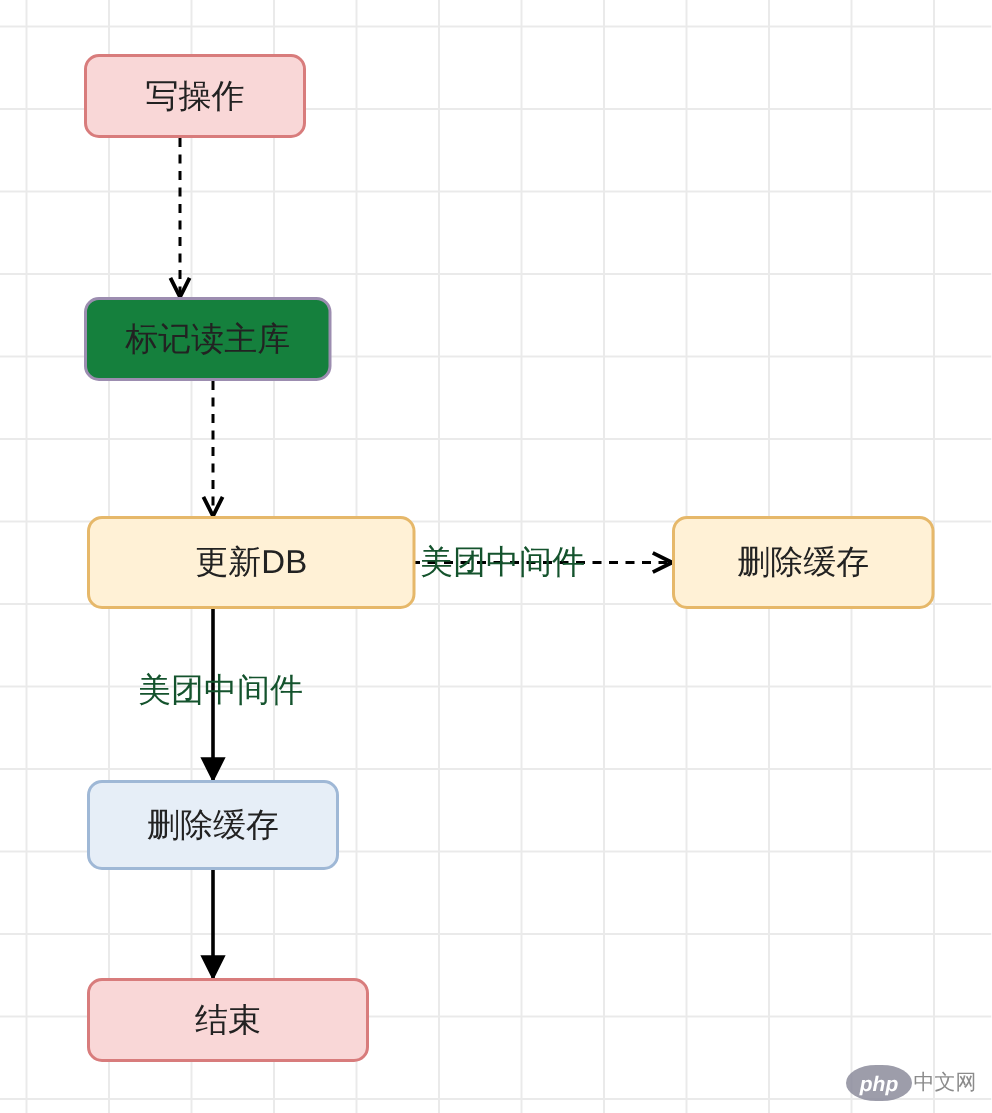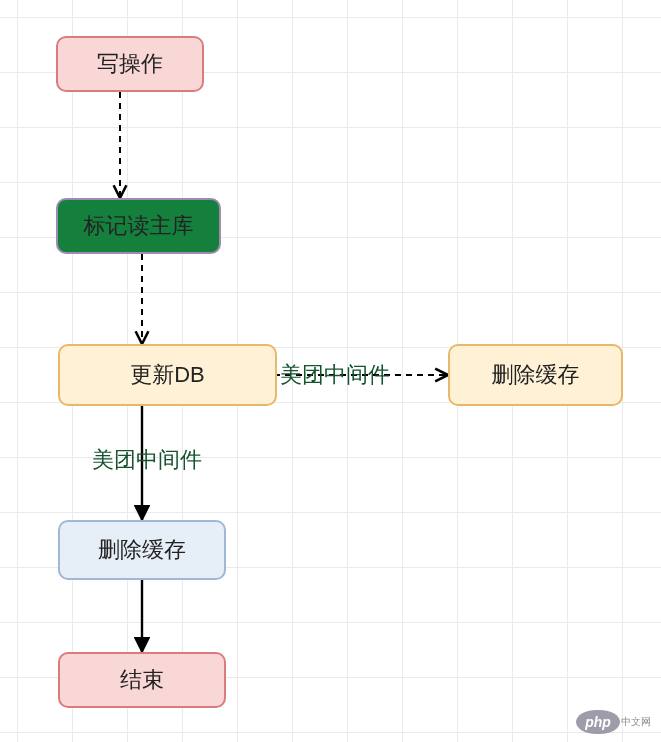--- a/index.html
+++ b/index.html
@@ -60,21 +60,21 @@
       background: #8c8c9c;
       color: #fff;
       font-family: Arial, sans-serif;
       font-weight: bold;
       font-style: italic;
       font-size: 14px;
       border-radius: 50%/55%;
       width: 44px; height: 24px;
       display: flex; align-items: center; justify-content: center;
     }
-    .wm-text { font-size: 10px; color: #777; }
+    .wm-text { font-size: 14px; color: #777; }
   </style>
 </head>
 <body>
 
 <div class="grid-bg"></div>
 
 <svg class="connectors">
   <defs>
     <marker id="arrow-solid" viewBox="0 0 10 10" refX="9" refY="5" markerWidth="7" markerHeight="7" orient="auto-start-reverse">
       <path d="M 0 0 L 10 5 L 0 10 z" fill="#000"></path>
@@ -103,21 +103,21 @@
   </div>
 <div class="node n-orange" style="left:58px;  top:344px; width:219px; height:62px;">
     <span>更新DB</span>
   </div>
 <div class="node n-orange" style="left:448px; top:344px; width:175px; height:62px;">
     <span>删除缓存</span>
   </div>
 <div class="node n-blue" style="left:58px;  top:520px; width:168px; height:60px;">
     <span>删除缓存</span>
   </div>
-<div class="node n-red" style="left:58px;  top:652px; width:168px; height:56px;text-align:right;">
+<div class="node n-red" style="left:58px;  top:652px; width:188px; height:56px;text-align:right;">
     <span>结束</span>
   </div>
 
 <div class="edge-label" style="left:280px; top:360px;">美团中间件</div>
 <div class="edge-label" style="left:92px;  top:445px;">美团中间件</div>
 
 <div class="watermark">
   <div class="php-logo">php</div>
   <div class="wm-text">中文网</div>
 </div>

